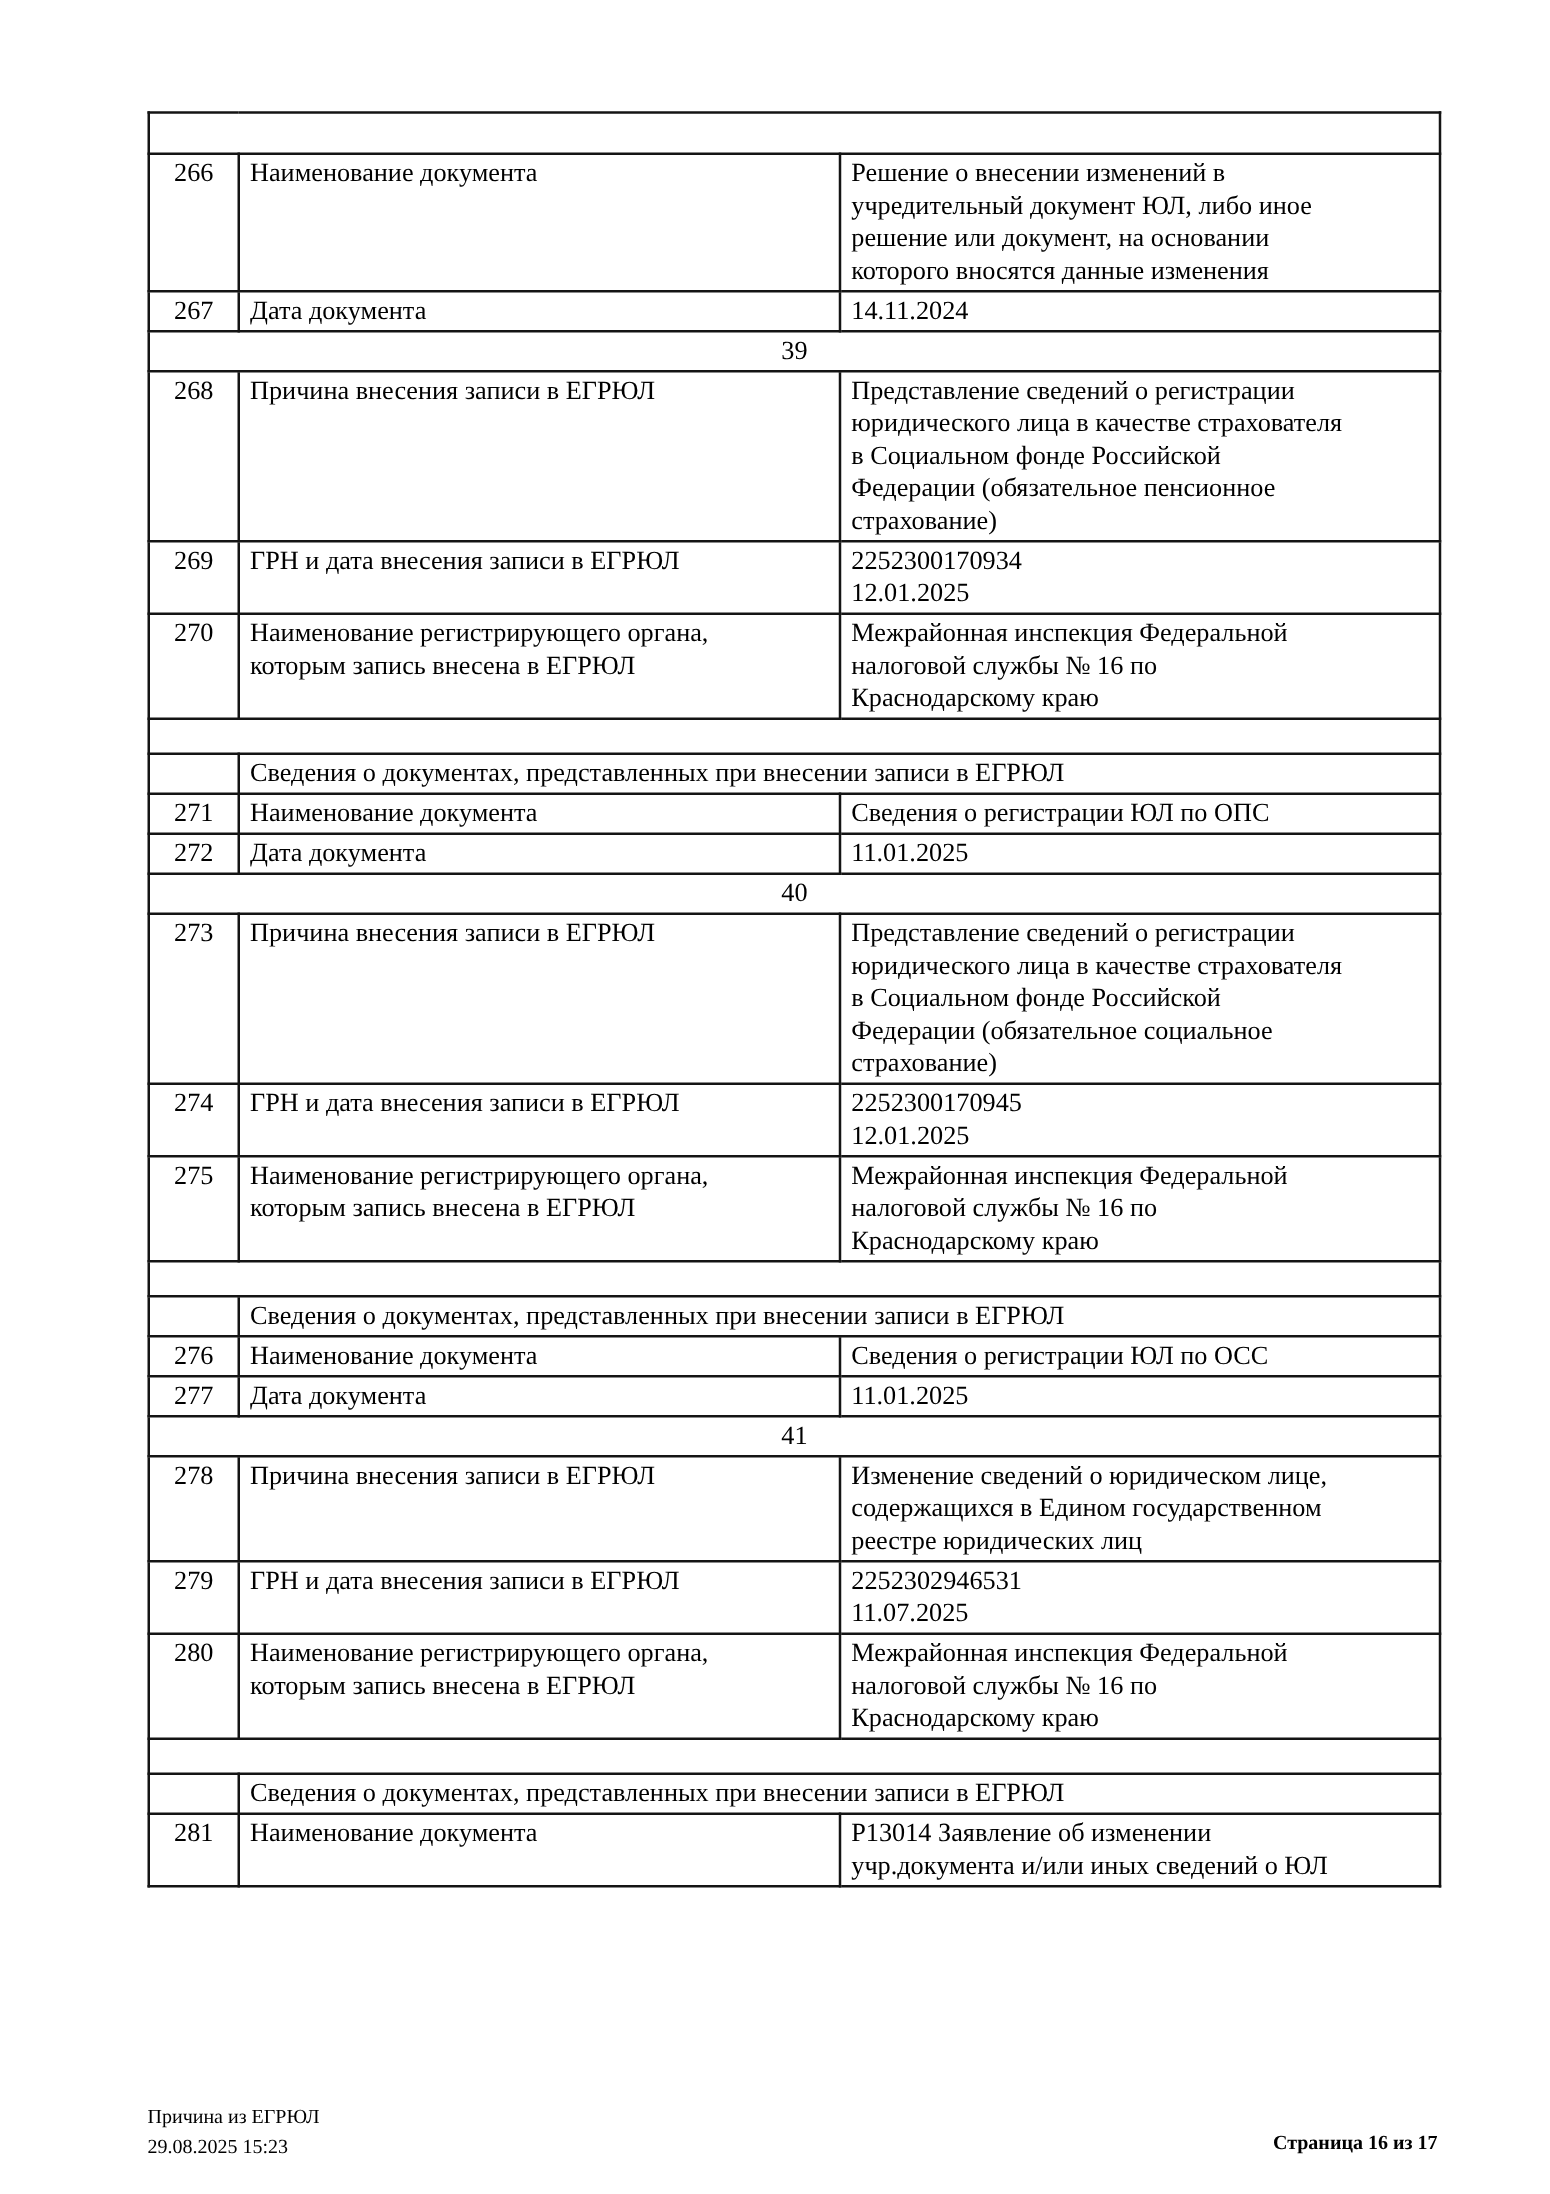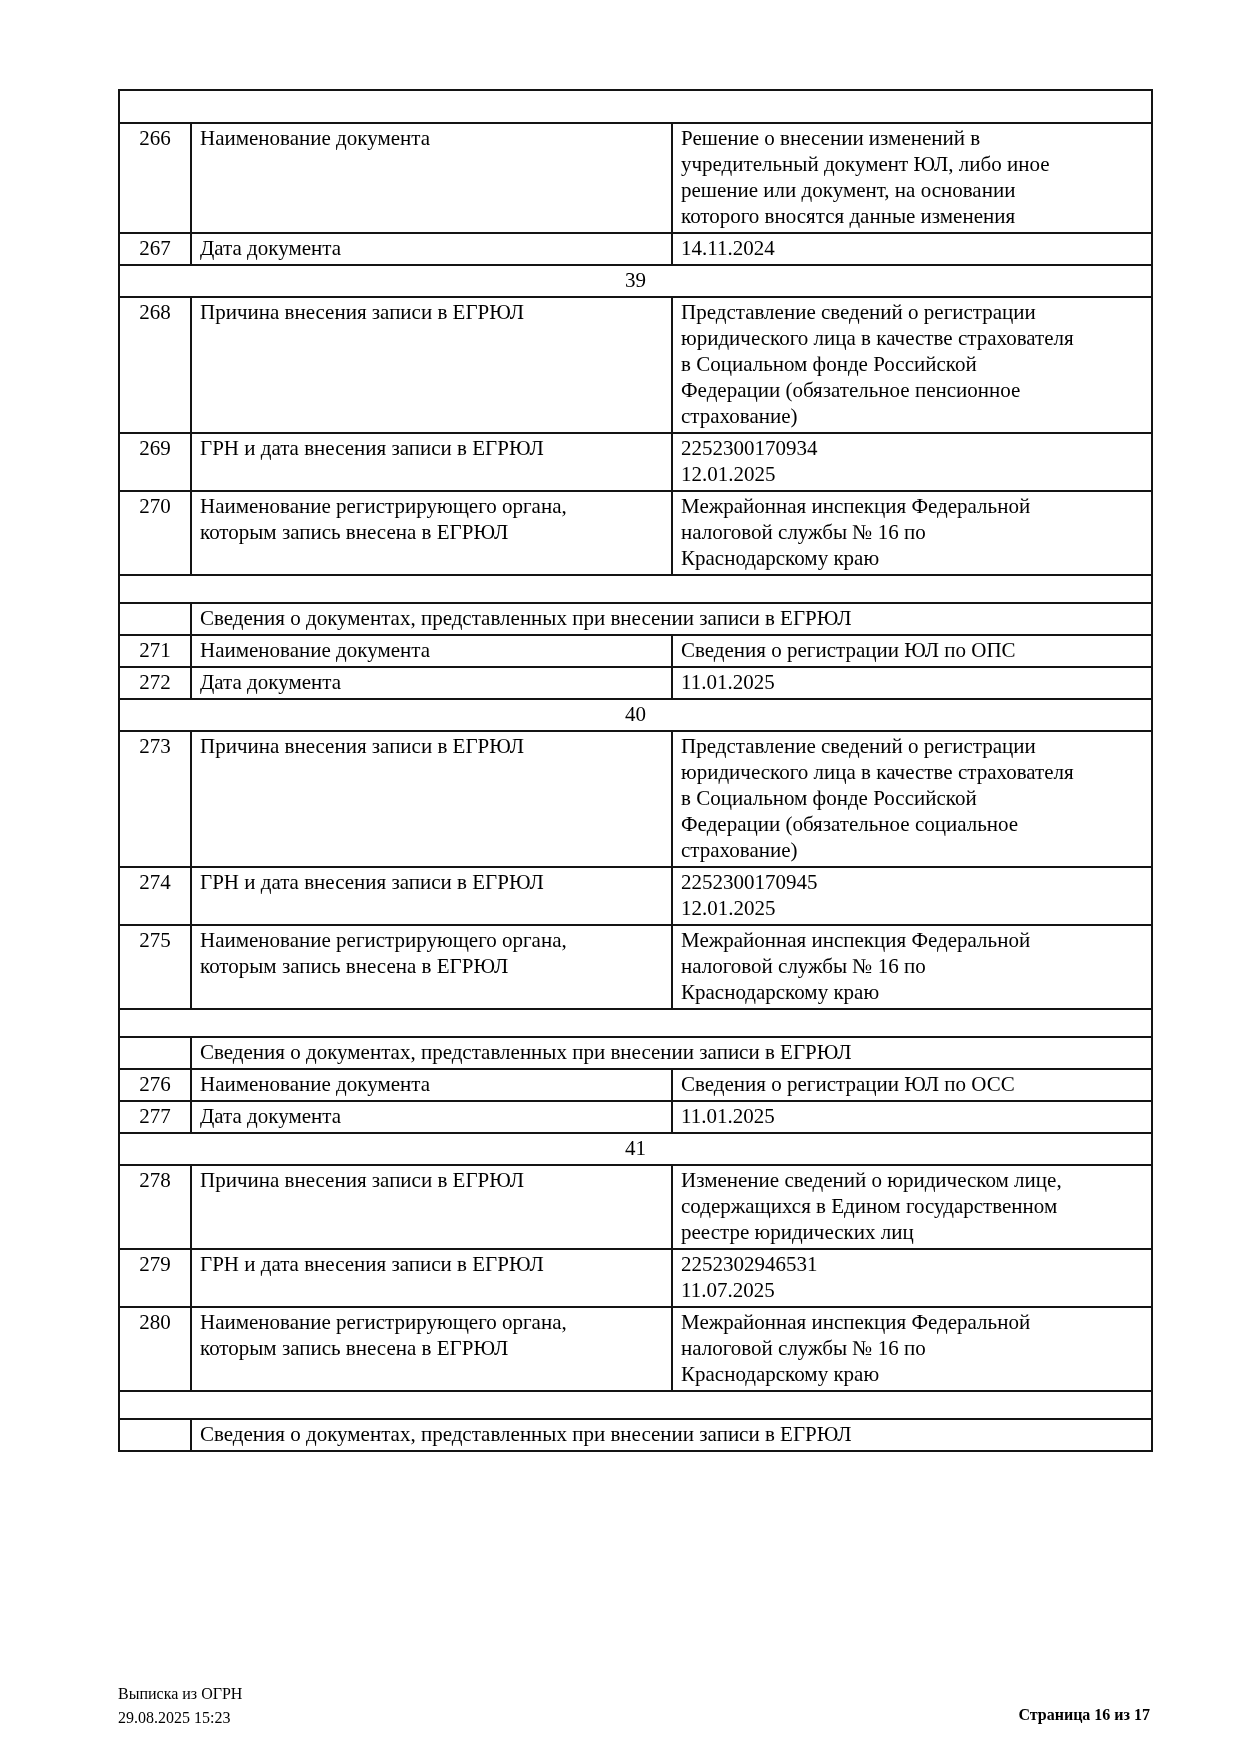--- a/index.html
+++ b/index.html
@@ -212,22 +212,28 @@
 налоговой службы № 16 по
 Краснодарскому краю</td>
         </tr>
         <tr>
           <td class="spacer-row-cell" colspan="3"></td>
         </tr>
         <tr>
           <td class="num-cell"></td>
           <td class="subheader-cell" colspan="2">Сведения о документах, представленных при внесении записи в ЕГРЮЛ</td>
         </tr>
+        <tr>
+          <td class="num-cell">281</td>
+          <td class="name-cell">Наименование документа</td>
+          <td class="value-cell">Р13014 Заявление об изменении
+учр.документа и/или иных сведений о ЮЛ</td>
+        </tr>
       </tbody>
   </table>
 
   <div class="footer-left">
-    <div>Выписка из ОГРН</div>
+    <div>Причина из ЕГРЮЛ</div>
     <div>29.08.2025 15:23</div>
   </div>
   <div class="footer-right">Страница 16 из 17</div>
 
 </div>
 
 </body></html>

